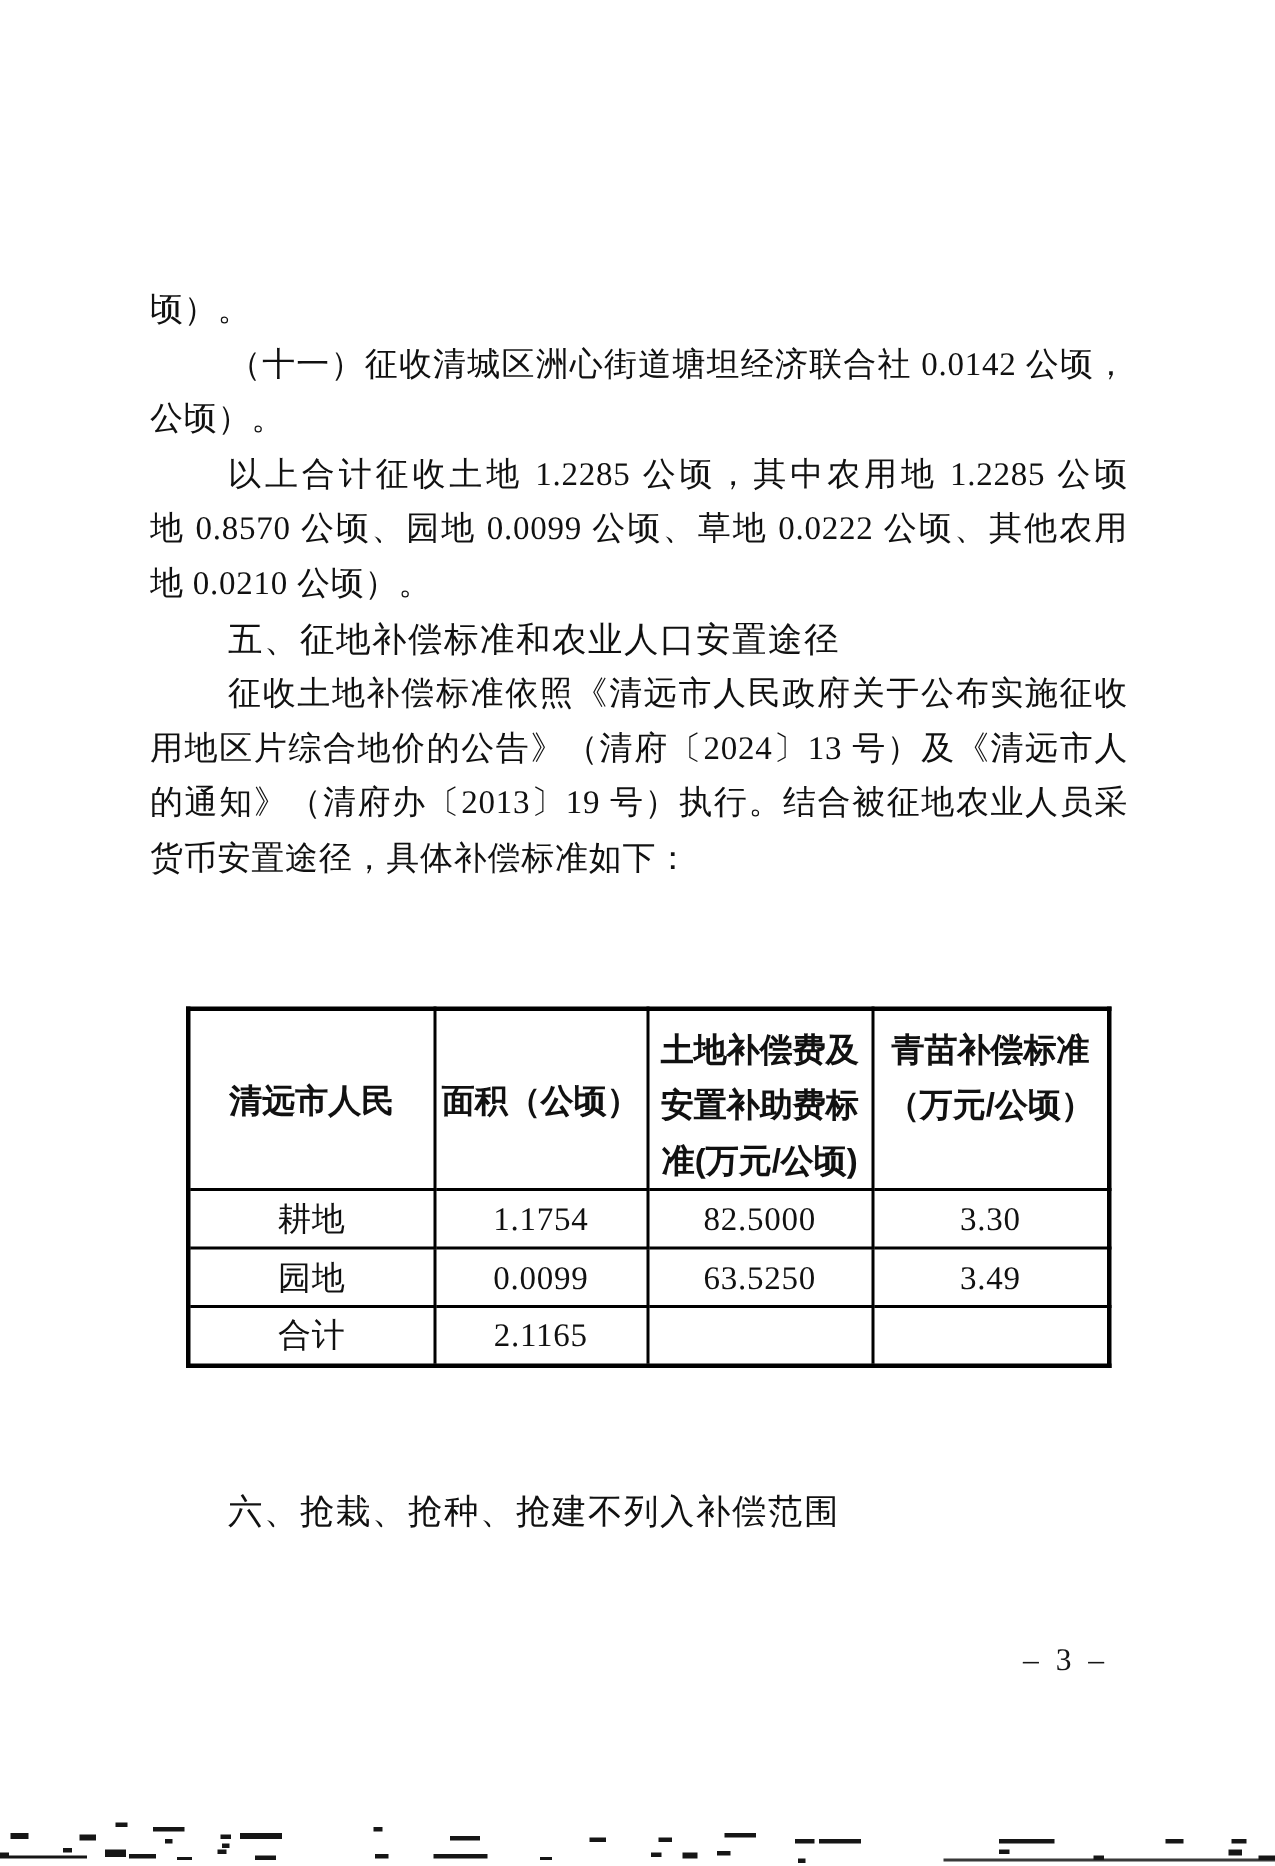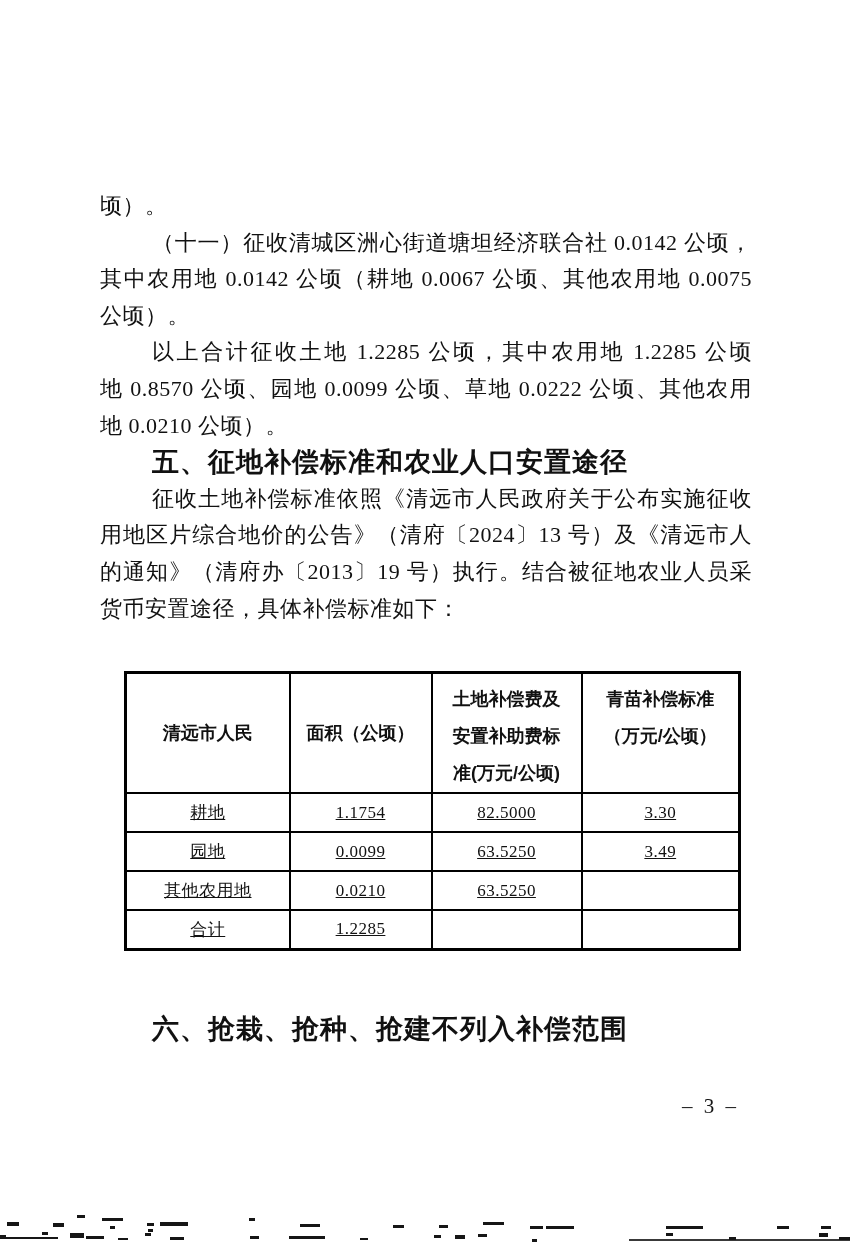--- a/index.html
+++ b/index.html
@@ -8,63 +8,62 @@
     overflow:hidden;color:#111;
     font-family:"Liberation Serif","DejaVu Serif",serif;
   }
   .textblock{position:absolute;left:100px;width:652px;}
   .tb1{top:188px;}
   .tb2{top:988px;}
   .line{
     height:36.6px;line-height:36.6px;font-size:22px;
     overflow:hidden;letter-spacing:0.5px;
   }
-  .tb2 .line{height:38px;line-height:38px;margin-top:22px;}
+  .tb2 .line{height:38px;line-height:38px;}
   .line.j{text-align:justify;text-align-last:justify;}
   .line.ind{text-indent:52px;}
   .line.hd{
-    font-weight:bold;font-size:27px;letter-spacing:1px;
+    font-weight:normal;font-size:23px;letter-spacing:1px;
     font-family:"Liberation Sans","DejaVu Sans",sans-serif;
   }
   table.comp{
     position:absolute;left:124px;top:671px;
     border-collapse:collapse;table-layout:fixed;
     border:3px solid #000;
   }
   table.comp th,table.comp td{
     border:2px solid #000;text-align:center;padding:0;
     overflow:hidden;
   }
   table.comp th{
     font-family:"Liberation Sans","DejaVu Sans",sans-serif;
-    font-weight:bold;font-size:18px;line-height:37px;
+    font-weight:bold;font-size:22px;line-height:37px;
     vertical-align:middle;
   }
   table.comp th.pre{white-space:pre-line;vertical-align:top;padding-top:7px;}
   table.comp td{
-    font-size:17px;font-family:"Liberation Serif","DejaVu Serif",serif;
-    vertical-align:middle;letter-spacing:0.5px;text-decoration:underline;
+    font-size:22px;font-family:"Liberation Serif","DejaVu Serif",serif;
+    vertical-align:middle;letter-spacing:0.5px;
   }
   tr.hrow{height:116px;}
   tr.drow{height:39px;}
   .pagenum{
     position:absolute;left:682px;top:1094px;font-size:21px;
     letter-spacing:3px;color:#161616;
   }
   .noise{position:absolute;left:0;top:1205px;}
 </style>
 </head>
 <body>
 
 <div class="page">
 
   <div class="textblock tb1">
     <div class="line">顷）。</div>
     <div class="line j ind">（十一）征收清城区洲心街道塘坦经济联合社 0.0142 公顷，</div>
-    <div class="line j">其中农用地 0.0142 公顷（耕地 0.0067 公顷、其他农用地 0.0075</div>
     <div class="line">公顷）。</div>
     <div class="line j ind">以上合计征收土地 1.2285 公顷，其中农用地 1.2285 公顷（耕</div>
     <div class="line j">地 0.8570 公顷、园地 0.0099 公顷、草地 0.0222 公顷、其他农用</div>
     <div class="line">地 0.0210 公顷）。</div>
     <div class="line hd ind">五、征地补偿标准和农业人口安置途径</div>
     <div class="line j ind">征收土地补偿标准依照《清远市人民政府关于公布实施征收农</div>
     <div class="line j">用地区片综合地价的公告》（清府〔2024〕13 号）及《清远市人民</div>
     <div class="line j">的通知》（清府办〔2013〕19 号）执行。结合被征地农业人员采取</div>
     <div class="line">货币安置途径，具体补偿标准如下：</div>
   </div>
@@ -92,28 +91,22 @@
       <td>82.5000</td>
       <td>3.30</td>
     </tr>
     <tr class="drow">
       <td>园地</td>
       <td>0.0099</td>
       <td>63.5250</td>
       <td>3.49</td>
     </tr>
     <tr class="drow">
-      <td>其他农用地</td>
-      <td>0.0210</td>
-      <td>63.5250</td>
-      <td></td>
-    </tr>
-    <tr class="drow">
       <td>合计</td>
-      <td>1.2285</td>
+      <td>2.1165</td>
       <td></td>
       <td></td>
     </tr>
   </tbody>
     </table>
 
   <div class="textblock tb2">
     <div class="line hd ind">六、抢栽、抢种、抢建不列入补偿范围</div>
   </div>
 

